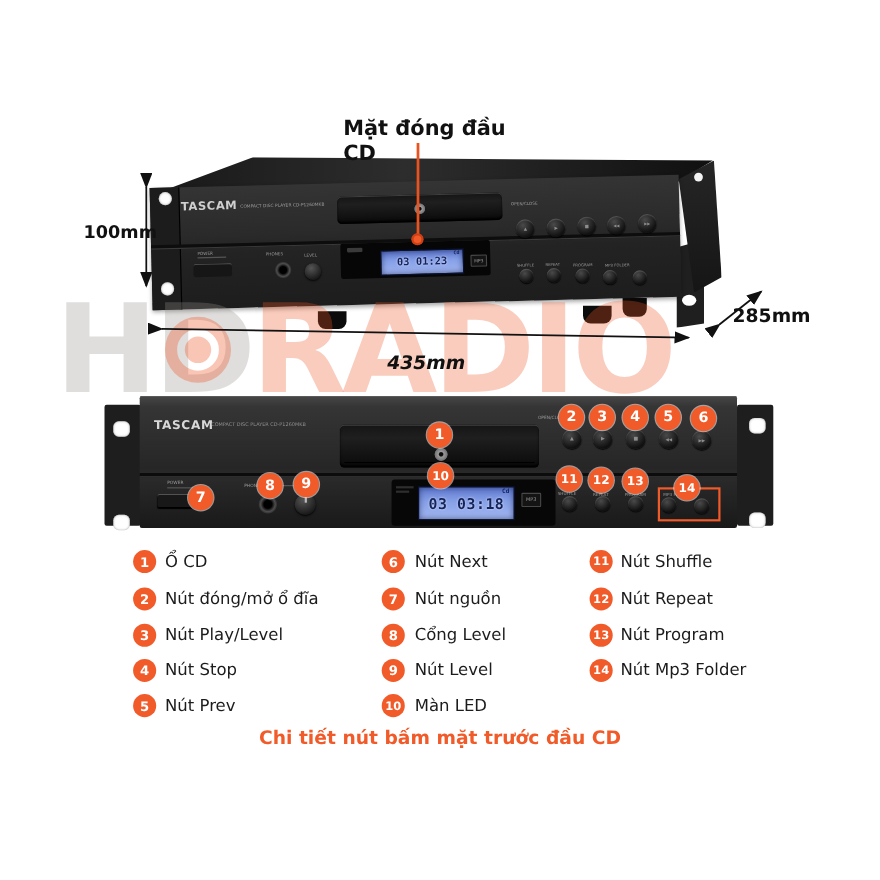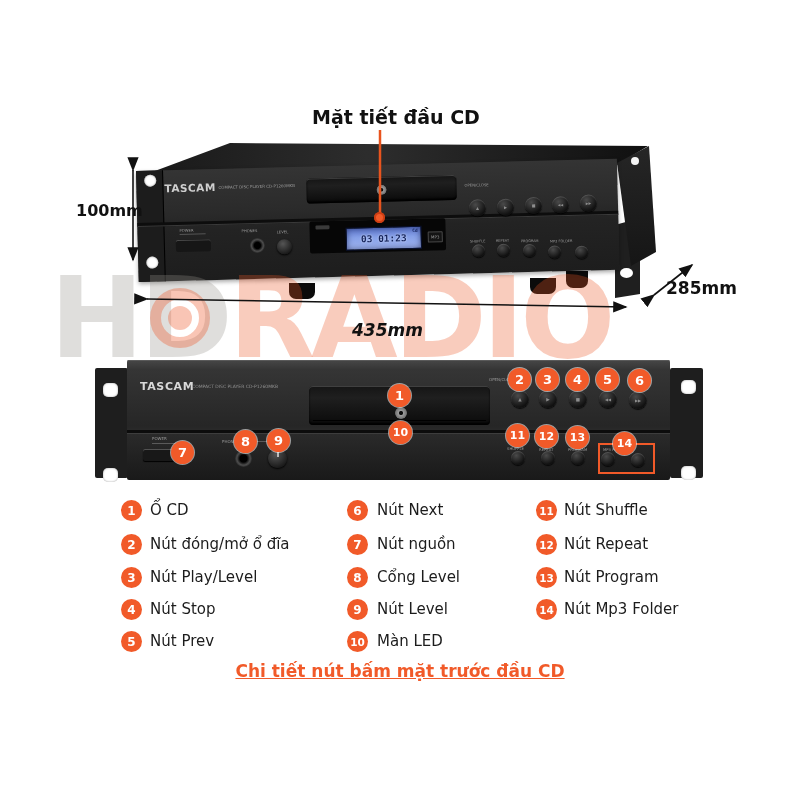--- a/index.html
+++ b/index.html
@@ -81,39 +81,39 @@
   .co{width:23px;height:23px;border-radius:50%;background:#f15a29;color:#fff;z-index:31;
       display:flex;align-items:center;justify-content:center;font-weight:700;font-size:13px;
       box-shadow:0 0 0 1px rgba(255,255,255,.55);}
   .co.two{font-size:11px;}
 
   
   .lg-circle{width:21px;height:21px;border-radius:50%;background:#f15a29;color:#fff;
       display:flex;align-items:center;justify-content:center;font-weight:700;font-size:12px;z-index:5;}
   .lg-circle.two{font-size:10.5px;}
   .lg-label{font-size:15px;color:#1c1c1c;font-weight:500;white-space:nowrap;z-index:5;}
-  .caption{left:0;top:661px;width:800px;text-align:center;font-size:17px;font-weight:700;color:#f15a29;z-index:5;text-decoration:underline;}
+  .caption{left:0;top:661px;width:800px;text-align:center;font-size:17px;font-weight:700;color:#f15a29;z-index:5;}
 </style>
 </head>
 <body>
 
 <div class="stage">
 
   <svg class="abs lines" width="800" height="800">
     <defs>
       <marker id="ah" markerWidth="9" markerHeight="8" refX="8" refY="3.5" orient="auto">
         <path d="M0,0 L9,3.5 L0,7 z" fill="#111"></path>
       </marker>
     </defs>
     <line x1="133" y1="170" x2="133" y2="260" stroke="#111" stroke-width="1.6" marker-start="url(#ah)" marker-end="url(#ah)"></line>
     <line x1="147" y1="299" x2="626" y2="307" stroke="#111" stroke-width="1.6" marker-start="url(#ah)" marker-end="url(#ah)"></line>
     <line x1="654" y1="295" x2="692" y2="265" stroke="#111" stroke-width="1.6" marker-start="url(#ah)" marker-end="url(#ah)"></line>
     <line x1="380" y1="130" x2="380" y2="215" stroke="#e8541e" stroke-width="2.5"></line>
   </svg>
-  <div class="abs front-label" style="z-index:30;">Mặt tiết đầu CD</div>
+  <div class="abs front-label" style="z-index:30;">Mặt đóng đầu CD</div>
   <div class="abs dim dim-h" style="z-index:30;text-align:right;">100mm</div>
   <div class="abs dim dim-w" style="z-index:30;">435mm</div>
   <div class="abs dim dim-d" style="z-index:30;">285mm</div>
   <div class="abs pointer-dot"></div>
 
   <div class="abs tu-topface"></div>
   <div class="abs tu-side"></div>
   <div class="abs tu-rear-ear"></div>
   <div class="abs tu-rear-hole"></div>
   <div class="abs tu-top-screw"></div>
@@ -223,20 +223,29 @@
     <div class="abs" style="left:48px;top:91px;width:35px;height:12px;background:#181818;border-radius:2px;box-shadow:inset 0 1px 0 #525252,0 1px 1px #000;"></div>
 
     <div class="abs tinytxt" style="left:127px;top:81px;font-size:4px;">PHONES</div>
     <div class="abs" style="left:152px;top:83px;width:22px;height:1px;background:#5a5a5a;"></div>
     <div class="abs jack" style="left:140px;top:92px;width:17px;height:17px;"></div>
     <div class="abs tinytxt" style="left:174px;top:82px;font-size:4px;">LEVEL</div>
     <div class="abs knob" style="left:173px;top:91px;width:19px;height:19px;">
       <div class="abs" style="left:9px;top:2px;width:1.5px;height:6px;background:#bbb;"></div>
     </div>
 
+    <div class="abs" style="left:261px;top:78px;width:149px;height:42px;background:#070707;border-radius:3px;">
+      <div class="abs" style="left:4px;top:6px;width:16px;height:2px;background:#2e2e2e;"></div>
+      <div class="abs" style="left:4px;top:10px;width:12px;height:2px;background:#2e2e2e;"></div>
+      <div class="abs lcd" style="left:24px;top:6px;width:86px;height:29px;">
+        <div class="lcd-cd" style="right:4px;top:1px;font-size:5.5px;">Cd</div>
+        <div class="abs lcd-digits" style="left:0;top:8px;width:86px;text-align:center;font-size:13.5px;letter-spacing:.5px;">03 03:18</div>
+      </div>
+      <div class="abs mp3badge" style="left:118px;top:12px;width:16px;height:11px;font-size:4.5px;">MP3</div>
+    </div>
 
     <div class="abs tinytxt" style="left:412px;top:88px;font-size:3.8px;">SHUFFLE</div>
     <div class="abs tinytxt" style="left:444px;top:89px;font-size:3.8px;">REPEAT</div>
     <div class="abs tinytxt" style="left:473px;top:89px;font-size:3.8px;">PROGRAM</div>
     <div class="abs tinytxt" style="left:508px;top:89px;font-size:3.8px;">MP3 FOLDER</div>
     <div class="abs rbtn" style="left:416px;top:93px;width:14px;height:14px;"></div>
     <div class="abs rbtn" style="left:446px;top:93px;width:14px;height:14px;"></div>
     <div class="abs rbtn" style="left:476px;top:93px;width:14px;height:14px;"></div>
     <div class="abs rbtn" style="left:506px;top:94px;width:14px;height:14px;"></div>
     <div class="abs rbtn" style="left:536px;top:95px;width:14px;height:14px;"></div>

